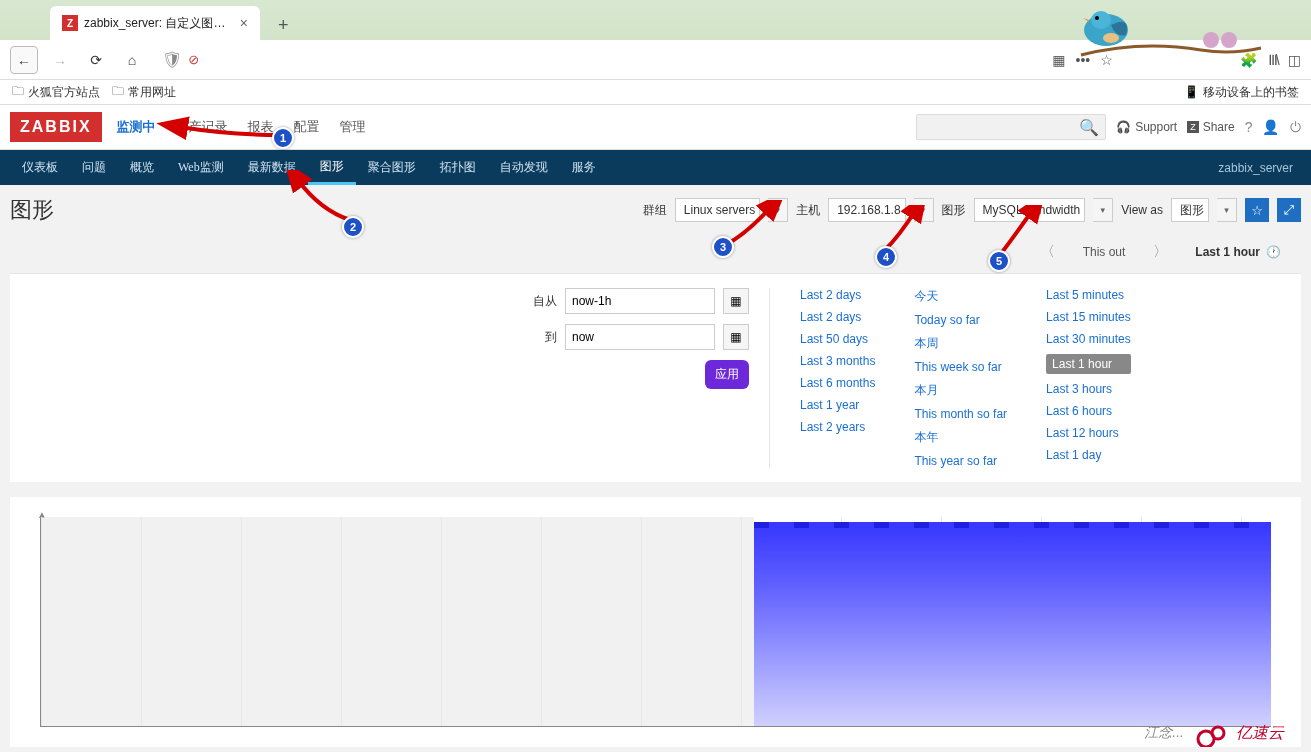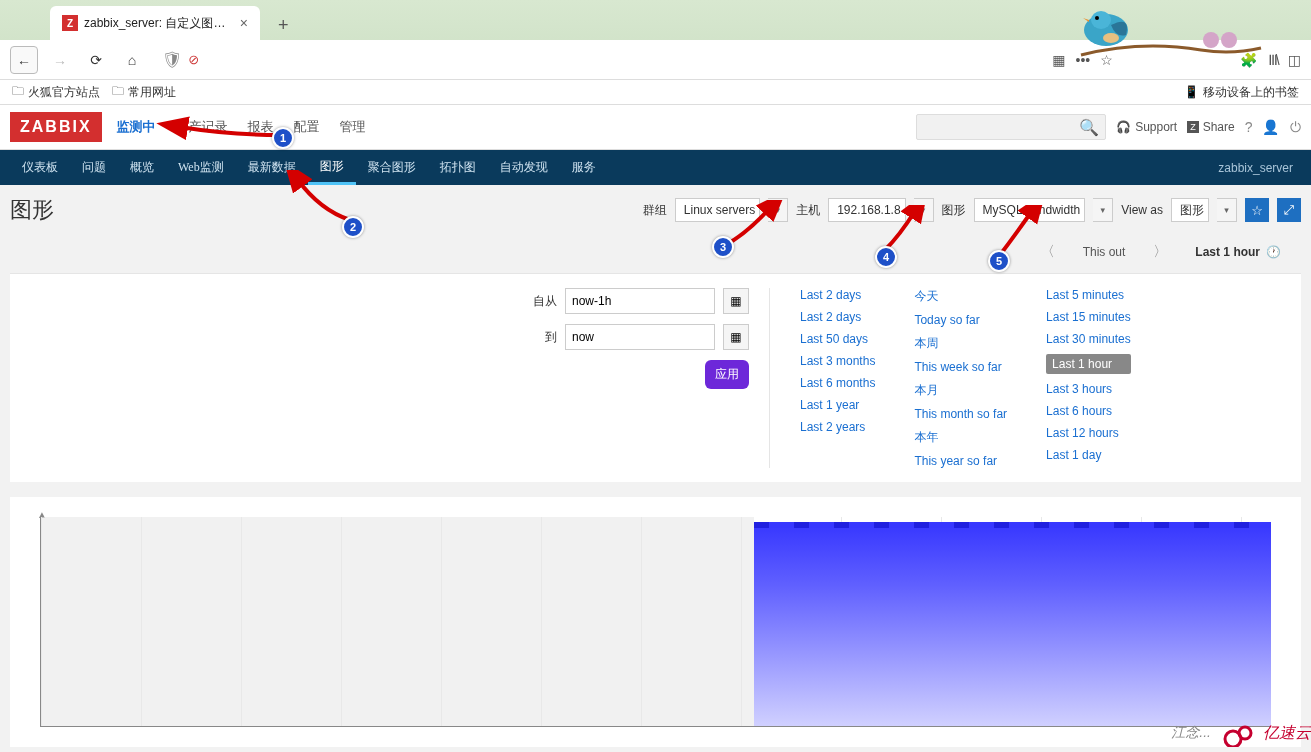--- a/index.html
+++ b/index.html
@@ -77,21 +77,21 @@
 .chart-grid { position: absolute; inset: 0; background: repeating-linear-gradient(to right, #e8e8e8 0 1px, transparent 1px 100px); }
 .chart-bg { position: absolute; left: 0; top: 0; bottom: 0; right: 42%; background: #e8e8e8; opacity: 0.6; }
 .chart-data { position: absolute; right: 0; bottom: 0; left: 58%; top: 8px; background: linear-gradient(to bottom, #3838ff 0%, #6060ff 30%, #a0a0ff 70%, #d0d0ff 100%); }
 .chart-data::before { content: ""; position: absolute; left: 0; right: 0; top: -3px; height: 6px; background: repeating-linear-gradient(to right, #2020e0 0 15px, #3838ff 15px 40px); }
 .y-arrow { position: absolute; left: -4px; top: -8px; font-size: 10px; color: #888; }
 
 
 .arrow { position: absolute; pointer-events: none; z-index: 100; }
 .badge { position: absolute; width: 22px; height: 22px; border-radius: 50%; background: #1e50c8; border: 2px solid #fff; box-shadow: 0 0 3px #0006; color: #fff; font-size: 11px; font-weight: bold; display: flex; align-items: center; justify-content: center; z-index: 101; }
 
-.watermark { position: absolute; right: 0; bottom: 5px; display: flex; align-items: center; gap: 6px; font-size: 16px; color: #c5002f; font-style: italic; }
+.watermark { position: absolute; right: 27px; bottom: 5px; display: flex; align-items: center; gap: 6px; font-size: 16px; color: #c5002f; font-style: italic; }
 .watermark-logo { width: 40px; height: 28px; }
 .bird { position: absolute; right: 30px; top: 0; width: 220px; height: 80px; pointer-events: none; z-index: 50; }
 </style>
 </head>
 <body>
 
 <div class="browser-chrome">
   <div class="tab-bar">
     <div class="tab">
       <span class="tab-favicon">Z</span>

